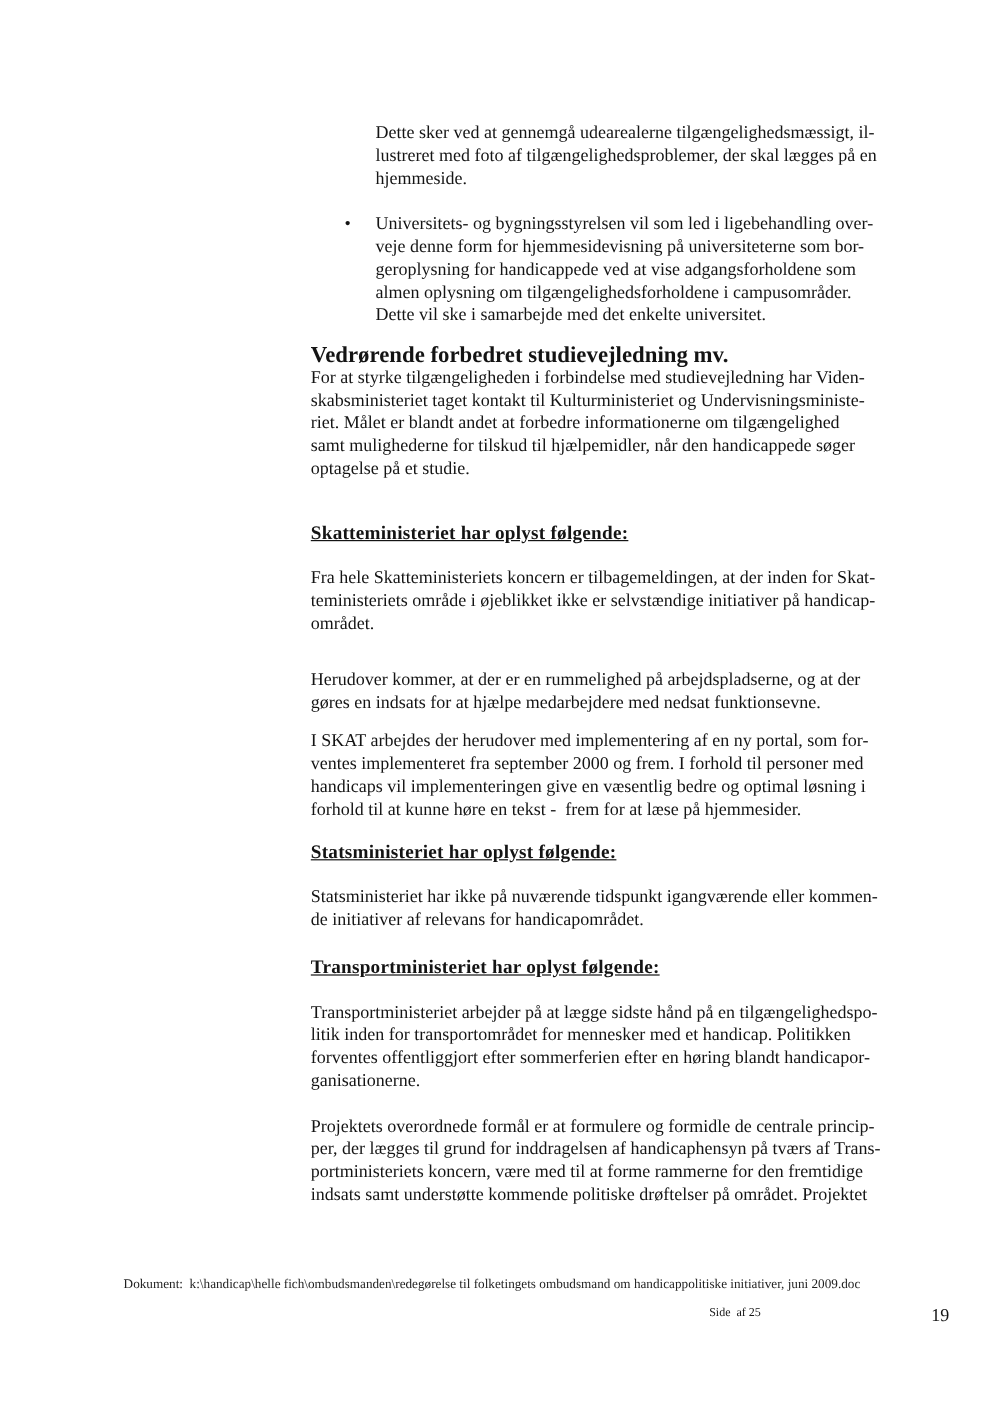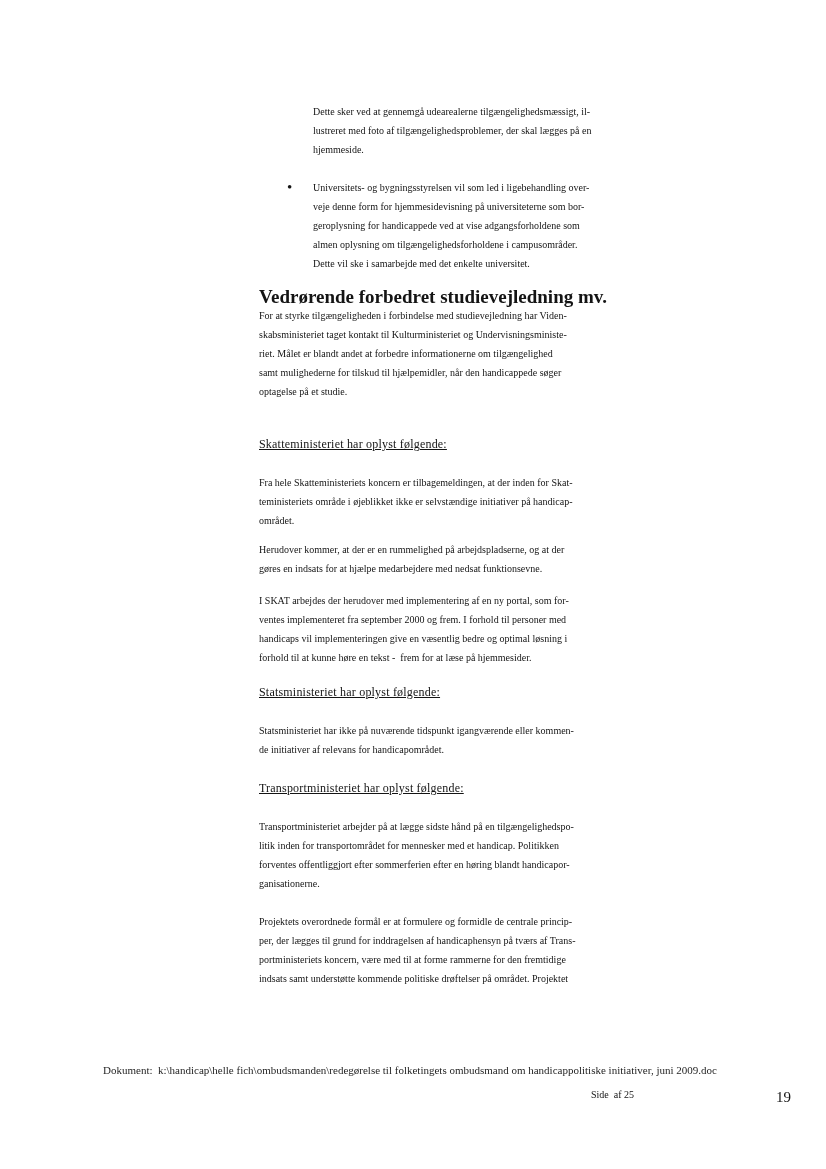--- a/index.html
+++ b/index.html
@@ -13,49 +13,49 @@
     color: #141414;
     overflow: hidden;
   }
   .body-col {
     position: absolute;
     left: 259px;
     top: 102px;
     width: 545px;
   }
   .para {
-    font-size: 10px;
+    font-size: 15px;
     line-height: 19px;
     white-space: pre;
   }
   .indent-para { margin-left: 54px; }
   .bullet-row { display: flex; }
   .bullet-marker {
     width: 54px;
     padding-left: 28px;
     font-size: 15px;
     line-height: 19px;
     flex: 0 0 54px;
   }
   .section-heading {
-    font-size: 12px;
-    font-weight: normal;
+    font-size: 16px;
+    font-weight: bold;
     text-decoration: underline;
     line-height: 19px;
     white-space: pre;
     letter-spacing: 0.2px;
   }
   .italic-heading {
     font-size: 19px;
     font-weight: bold;
     line-height: 19px;
     white-space: pre;
   }
   .mt0  { margin-top: 0; }
-  .mt12 { margin-top: 10px; }
+  .mt12 { margin-top: 28px; }
   .mt13 { margin-top: 13px; }
   .mt14 { margin-top: 14px; }
   .mt16 { margin-top: 16px; }
   .mt19 { margin-top: 19px; }
   .mt20 { margin-top: 20px; }
   .mt34 { margin-top: 34px; }
   .footer-page-label {
     position: absolute;
     top: 1089px;
     left: 591px;

